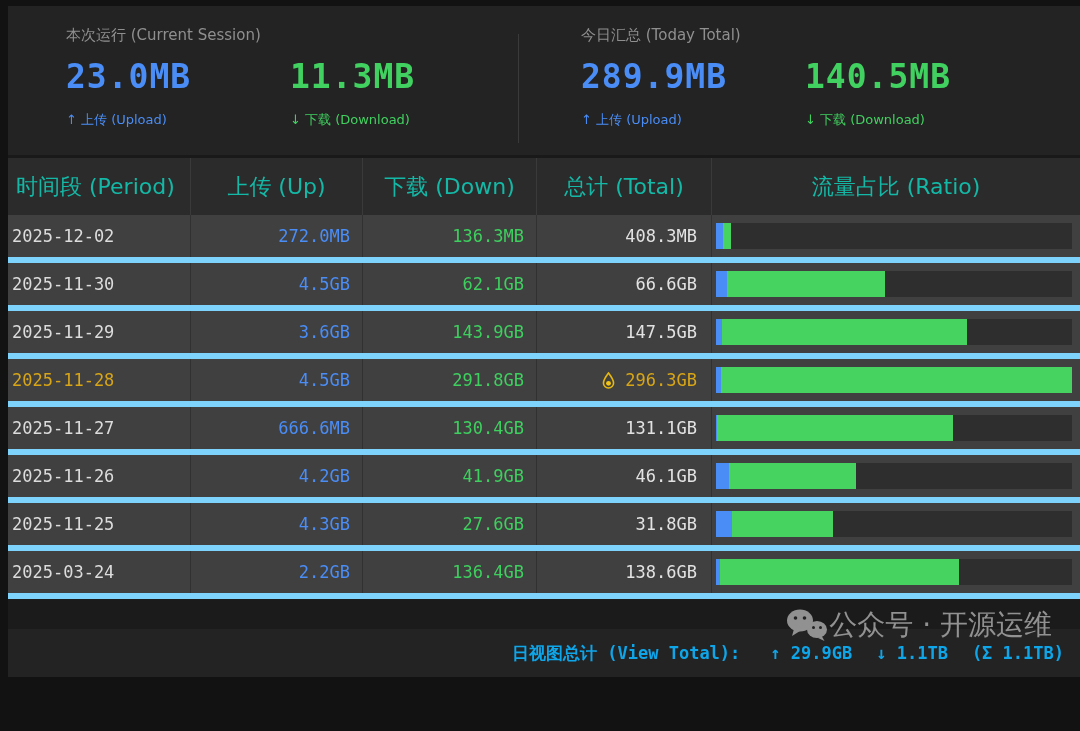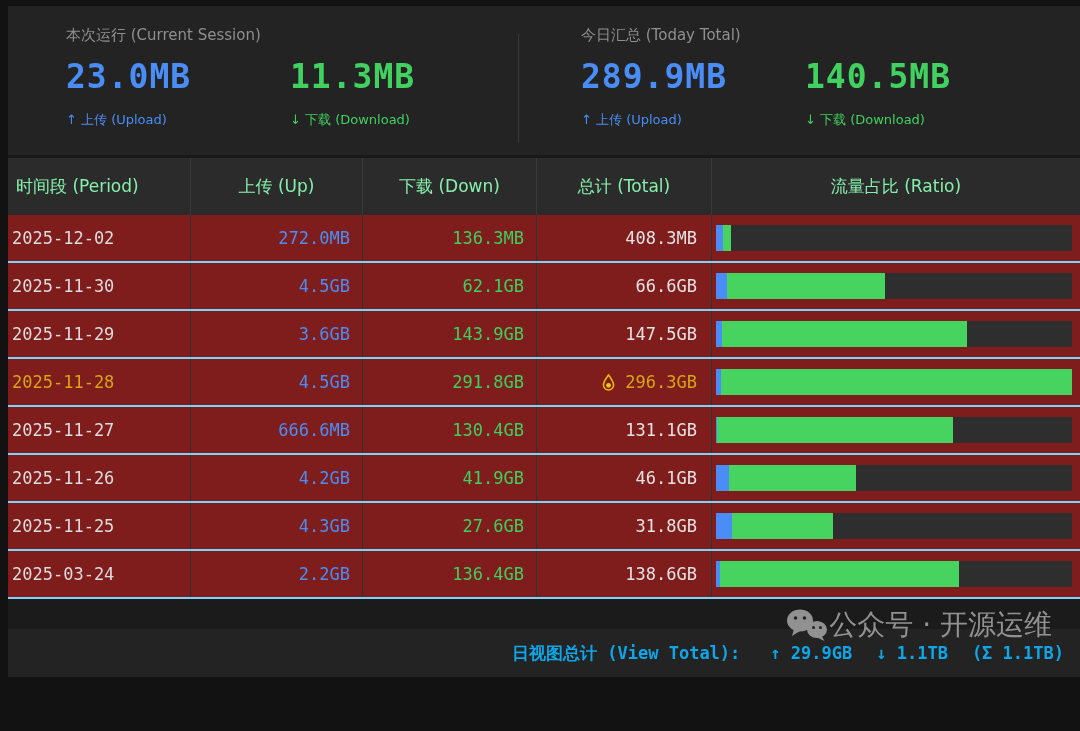--- a/index.html
+++ b/index.html
@@ -30,29 +30,29 @@
   .up-c   { color:#4a8df6; }
   .down-c { color:#41d160; }
   .vdivider { width:1px; background:#3a3a3a; margin:8px 0 12px 0; }
   .stat-block.right { padding-left:62px; width:520px; }
   
   .table { border-top:3px solid #191919; }
   .thead {
     display:grid; grid-template-columns:182px 172px 174px 175px 1fr;
     background:#2b2b2b; height:57px; align-items:center;
   }
-  .th { color:#86efac; font-size:17px; text-align:center; height:100%;
+  .th { color:#14b8a6; font-size:22px; text-align:center; height:100%;
         display:flex; align-items:center; justify-content:center; }
   .th:first-child { justify-content:flex-start; padding-left:8px; }
   .th + .th { border-left:1px solid #3a3a3a; }
   .tbody { background:#1e1e1e; }
   .tr {
     display:grid; grid-template-columns:182px 172px 174px 175px 1fr;
-    height:48px; align-items:center; border-bottom:2px solid #7dd3fc;
-    background:#7f1d1d;
+    height:48px; align-items:center; border-bottom:6px solid #7dd3fc;
+    background:#404040;
   }
   .td { height:100%; display:flex; align-items:center;
         font-family:"DejaVu Sans Mono","Liberation Mono",monospace;
         font-size:17px; }
   .td + .td { border-left:1px solid #313131; }
   .c-date  { color:#dcdcdc; padding-left:4px; }
   .c-up    { color:#4a8df6; justify-content:flex-end; padding-right:12px; }
   .c-down  { color:#3ecf5e; justify-content:flex-end; padding-right:12px; }
   .c-total { color:#e2e2e2; justify-content:flex-end; padding-right:14px; gap:9px; }
   .hot     { color:#d7a516 !important; }

